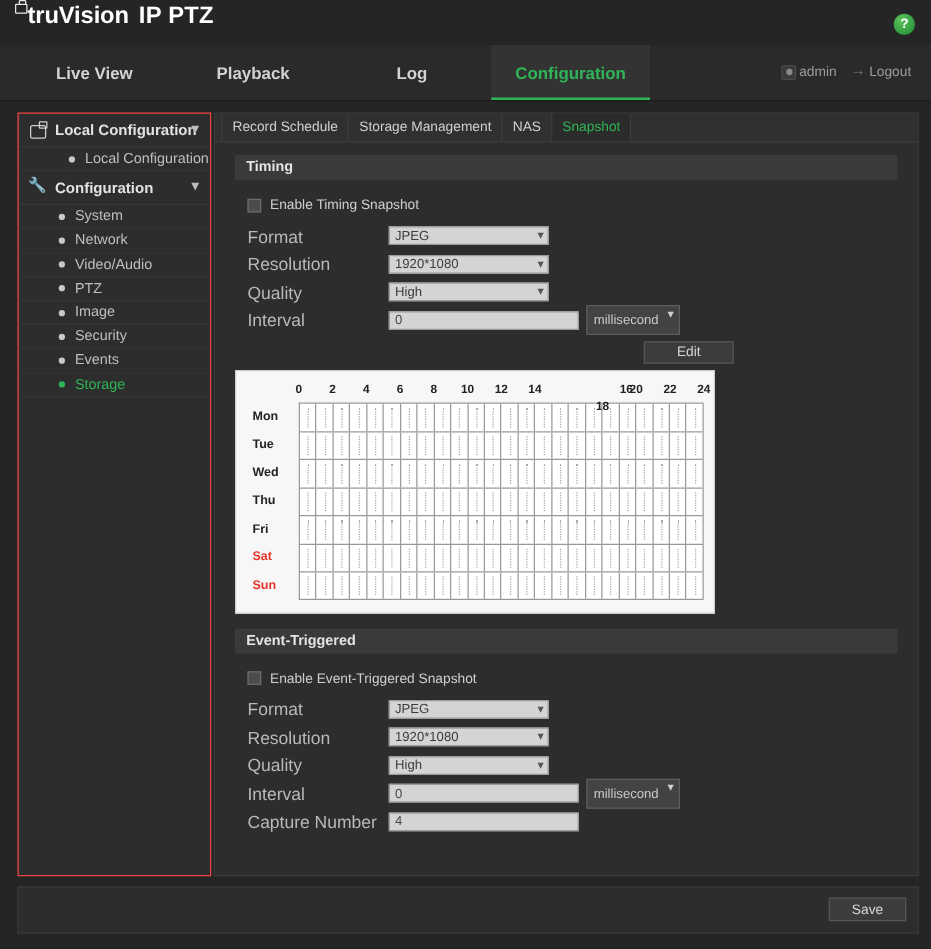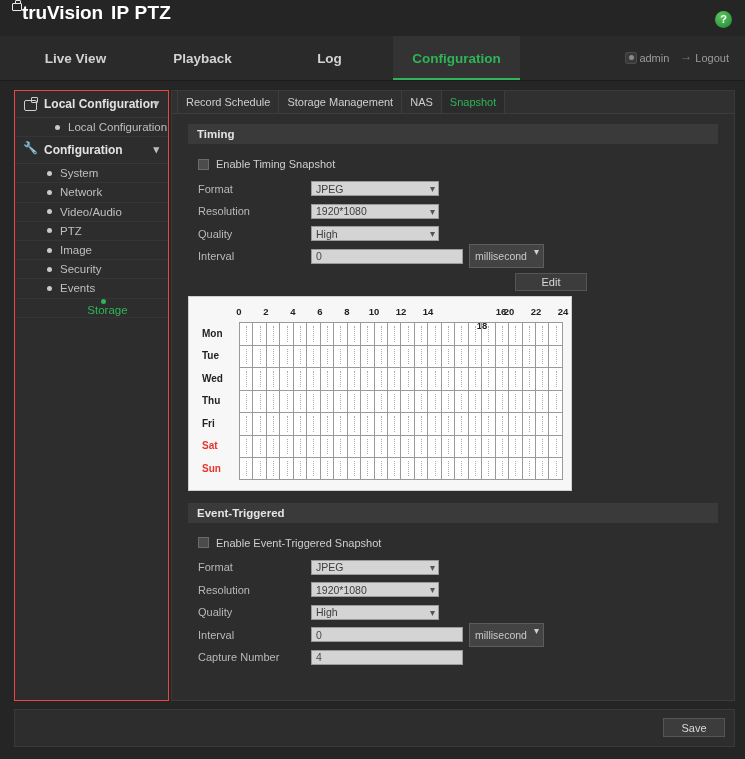--- a/index.html
+++ b/index.html
@@ -125,21 +125,21 @@
   .side-item {
     height: 19.2px; display: flex; align-items: center;
     padding-left: 32px; color: #bfbfbf; font-size: 11.5px;
     border-bottom: 1px solid #353535; cursor: pointer;
   }
   .side-item .bullet {
     width: 5px; height: 5px; border-radius: 50%; background: #c9c9c9;
     margin-right: 8px; flex: none;
   }
   .side-item.sub1 { padding-left: 40px; }
-  .side-item.active { color: #2fb457; flex-direction: column; }
+  .side-item.active { color: #2fb457; }
   .side-item.active .bullet { background: #2fb457; }
 
   
   .main {
     position: absolute; left: 171px; top: 8px; right: 10px; height: 611px;
     background: #2d2d2d; border: 1px solid #3a3a3a;
   }
   .tabbar {
     height: 23px; background: #303030; display: flex; align-items: stretch;
     border-bottom: 1px solid #3d3d3d; padding-left: 5px;
@@ -157,21 +157,21 @@
   .section-head {
     height: 20px; background: #3a3a3a; display: flex; align-items: center;
     padding-left: 9px; color: #e4e4e4; font-size: 11.5px; font-weight: bold;
     margin-bottom: 10px;
   }
 
   .formrow {
     display: flex; align-items: center; height: 21.5px; margin-bottom: 1px;
   }
   .formrow .lbl {
-    width: 123px; color: #b9b9b9; font-size: 11px; padding-left: 10px;
+    width: 123px; color: #b9b9b9; font-size: 14px; padding-left: 10px;
   }
   .cb-row { display: flex; align-items: center; height: 20px; margin-bottom: 4px; padding-left: 10px;}
   .cbox {
     width: 11px; height: 11px; background: #4c4c4c; border: 1px solid #6a6a6a;
     margin-right: 7px; flex: none;
   }
   .cb-label { color: #cfcfcf; font-size: 11px; }
 
   .sel {
     width: 128px; height: 15px; background: #d4d4d4; border: 1px solid #9a9a9a;

